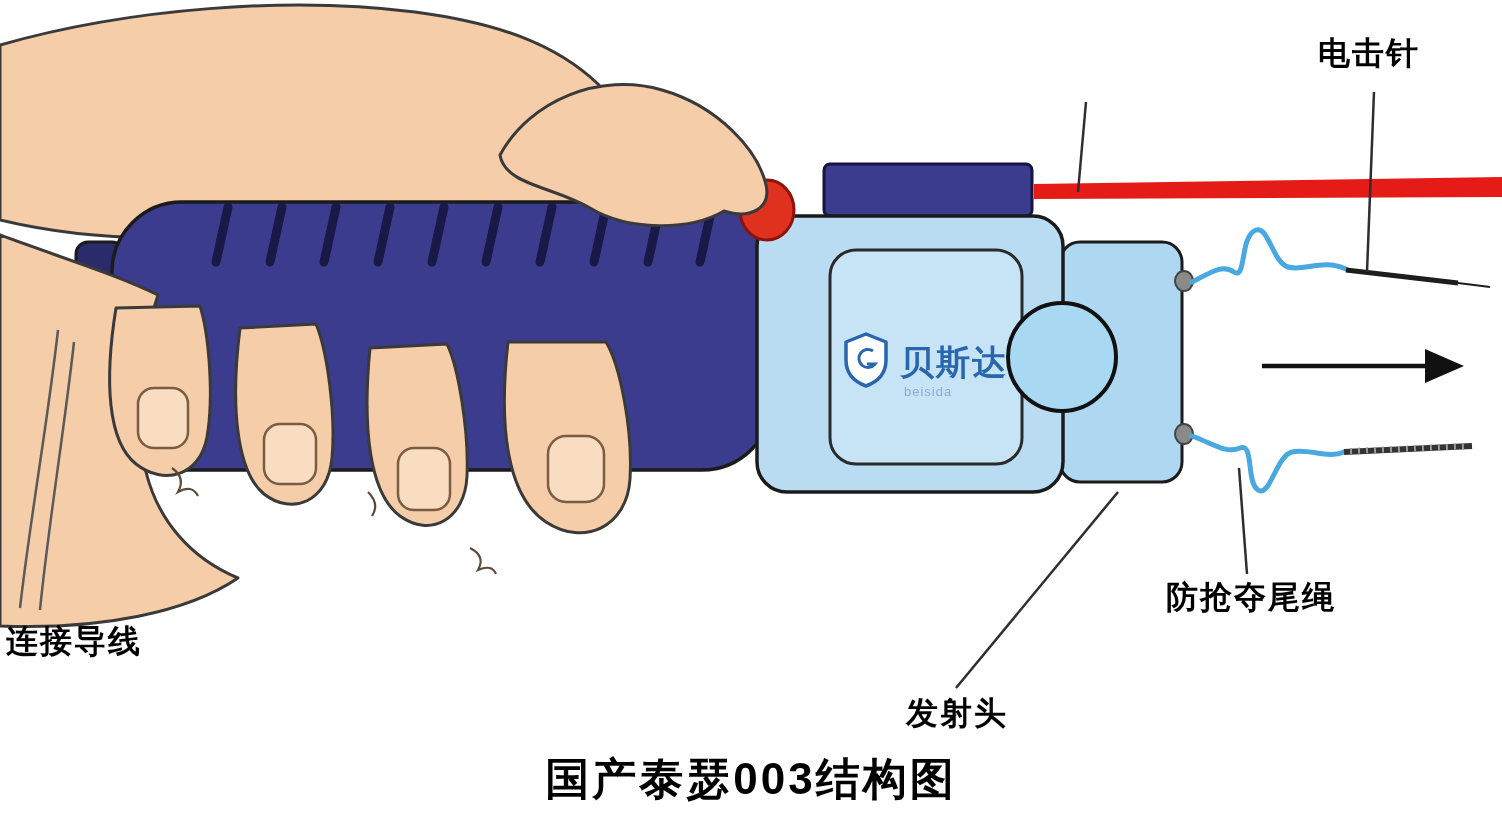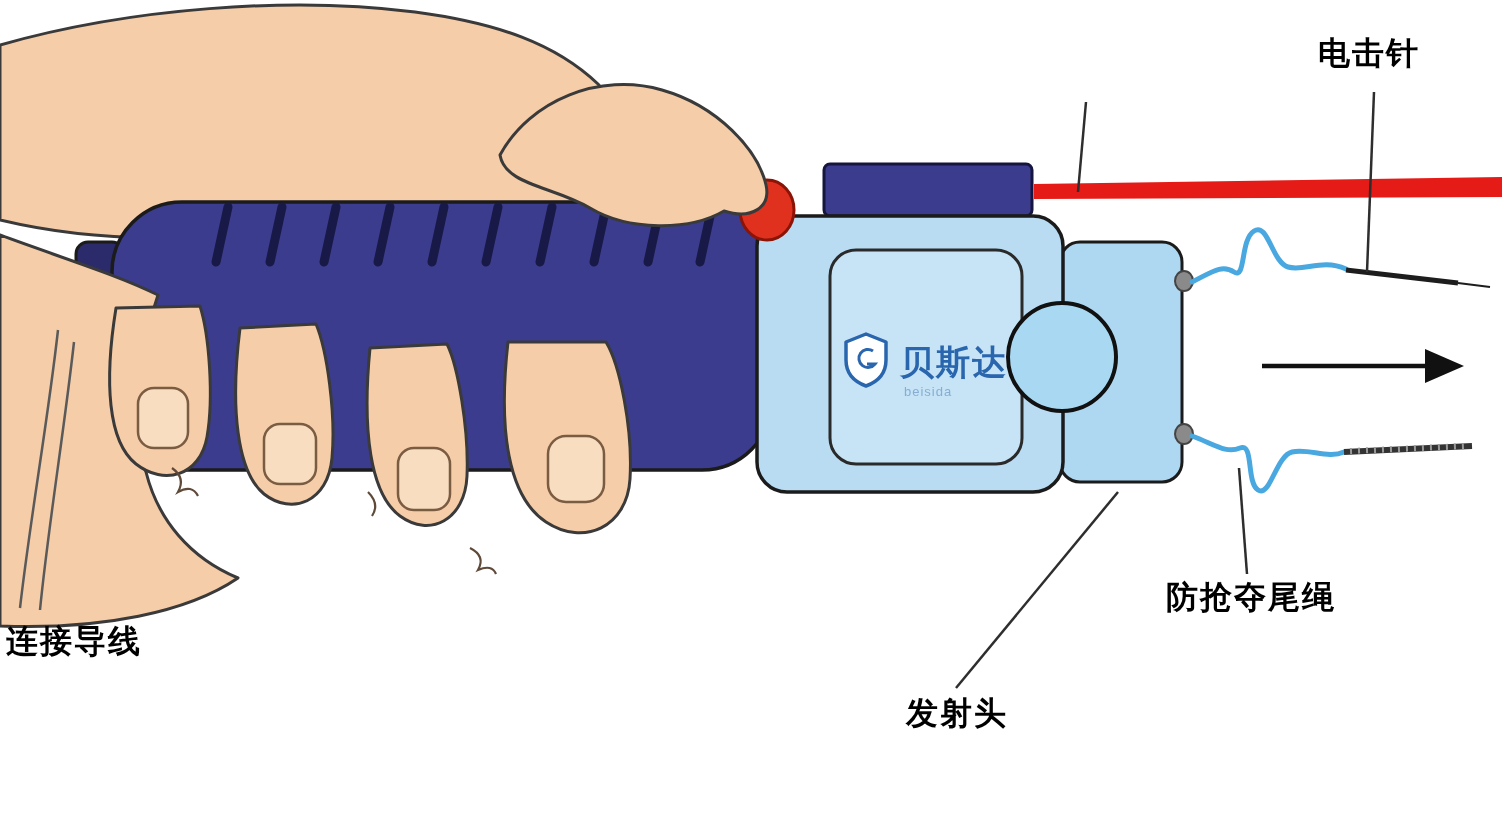--- a/index.html
+++ b/index.html
@@ -121,13 +121,14 @@
       <line x1="1247" y1="574" x2="1239" y2="468"></line>
       <line x1="956" y1="688" x2="1118" y2="492"></line>
     </g>
   </svg>
 
   <div class="lbl" style="left:1318px; top:32px;">电击针</div>
   <div class="lbl" style="left:1166px; top:576px;">防抢夺尾绳</div>
   <div class="lbl" style="left:898px; top:692px;margin-left:8px;">发射头</div>
   <div class="lbl" style="left:6px; top:620px;">连接导线</div>
 
+  <div class="title">国产泰瑟003结构图</div>
 </div>
 
 </body></html>

